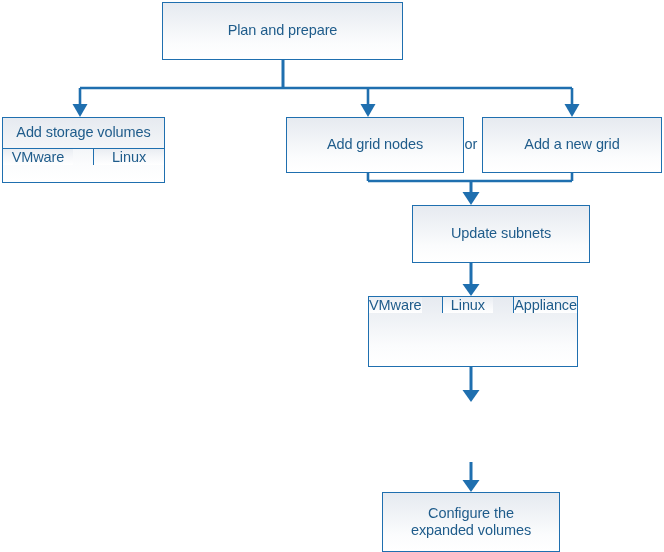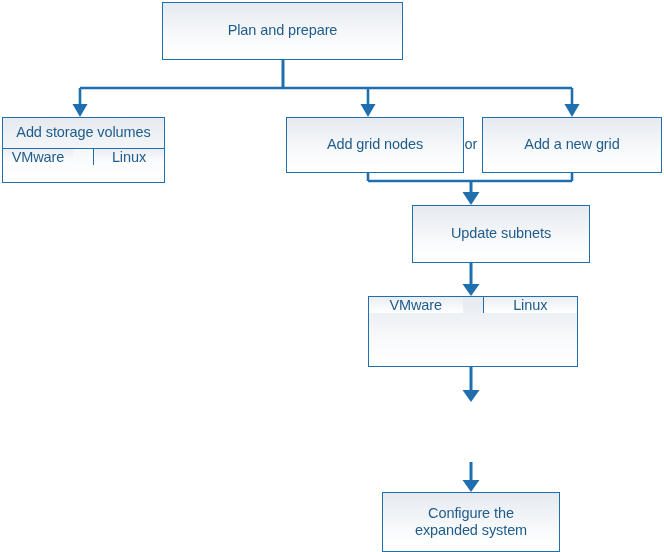--- a/index.html
+++ b/index.html
@@ -176,22 +176,23 @@
   <div class="or-label" id="or-label" style="left: 459px; top: 137px; width: 24px; text-align: center;">or</div>
 
   <div class="node" id="node-4" style="left: 370px; top: 205px; width: 178px; height: 58px; margin-left: 42px;">
     <div class="node-label">Update subnets</div>
   </div>
 
   <div class="node split" id="node-5" style="left: 368px; top: 296px; width: 210px; height: 71px;">
     <div class="option-row">
       <div class="option-cell">VMware</div>
       <div class="option-cell">Linux</div>
+      <div class="option-cell">Appliance</div>
     </div>
   </div>
 
 
   <div class="node" id="node-7" style="left: 382px; top: 492px; width: 178px; height: 60px;">
     <div class="node-label">Configure the
-expanded system</div>
+expanded volumes</div>
   </div>
 
 </div>
 
 </body></html>

